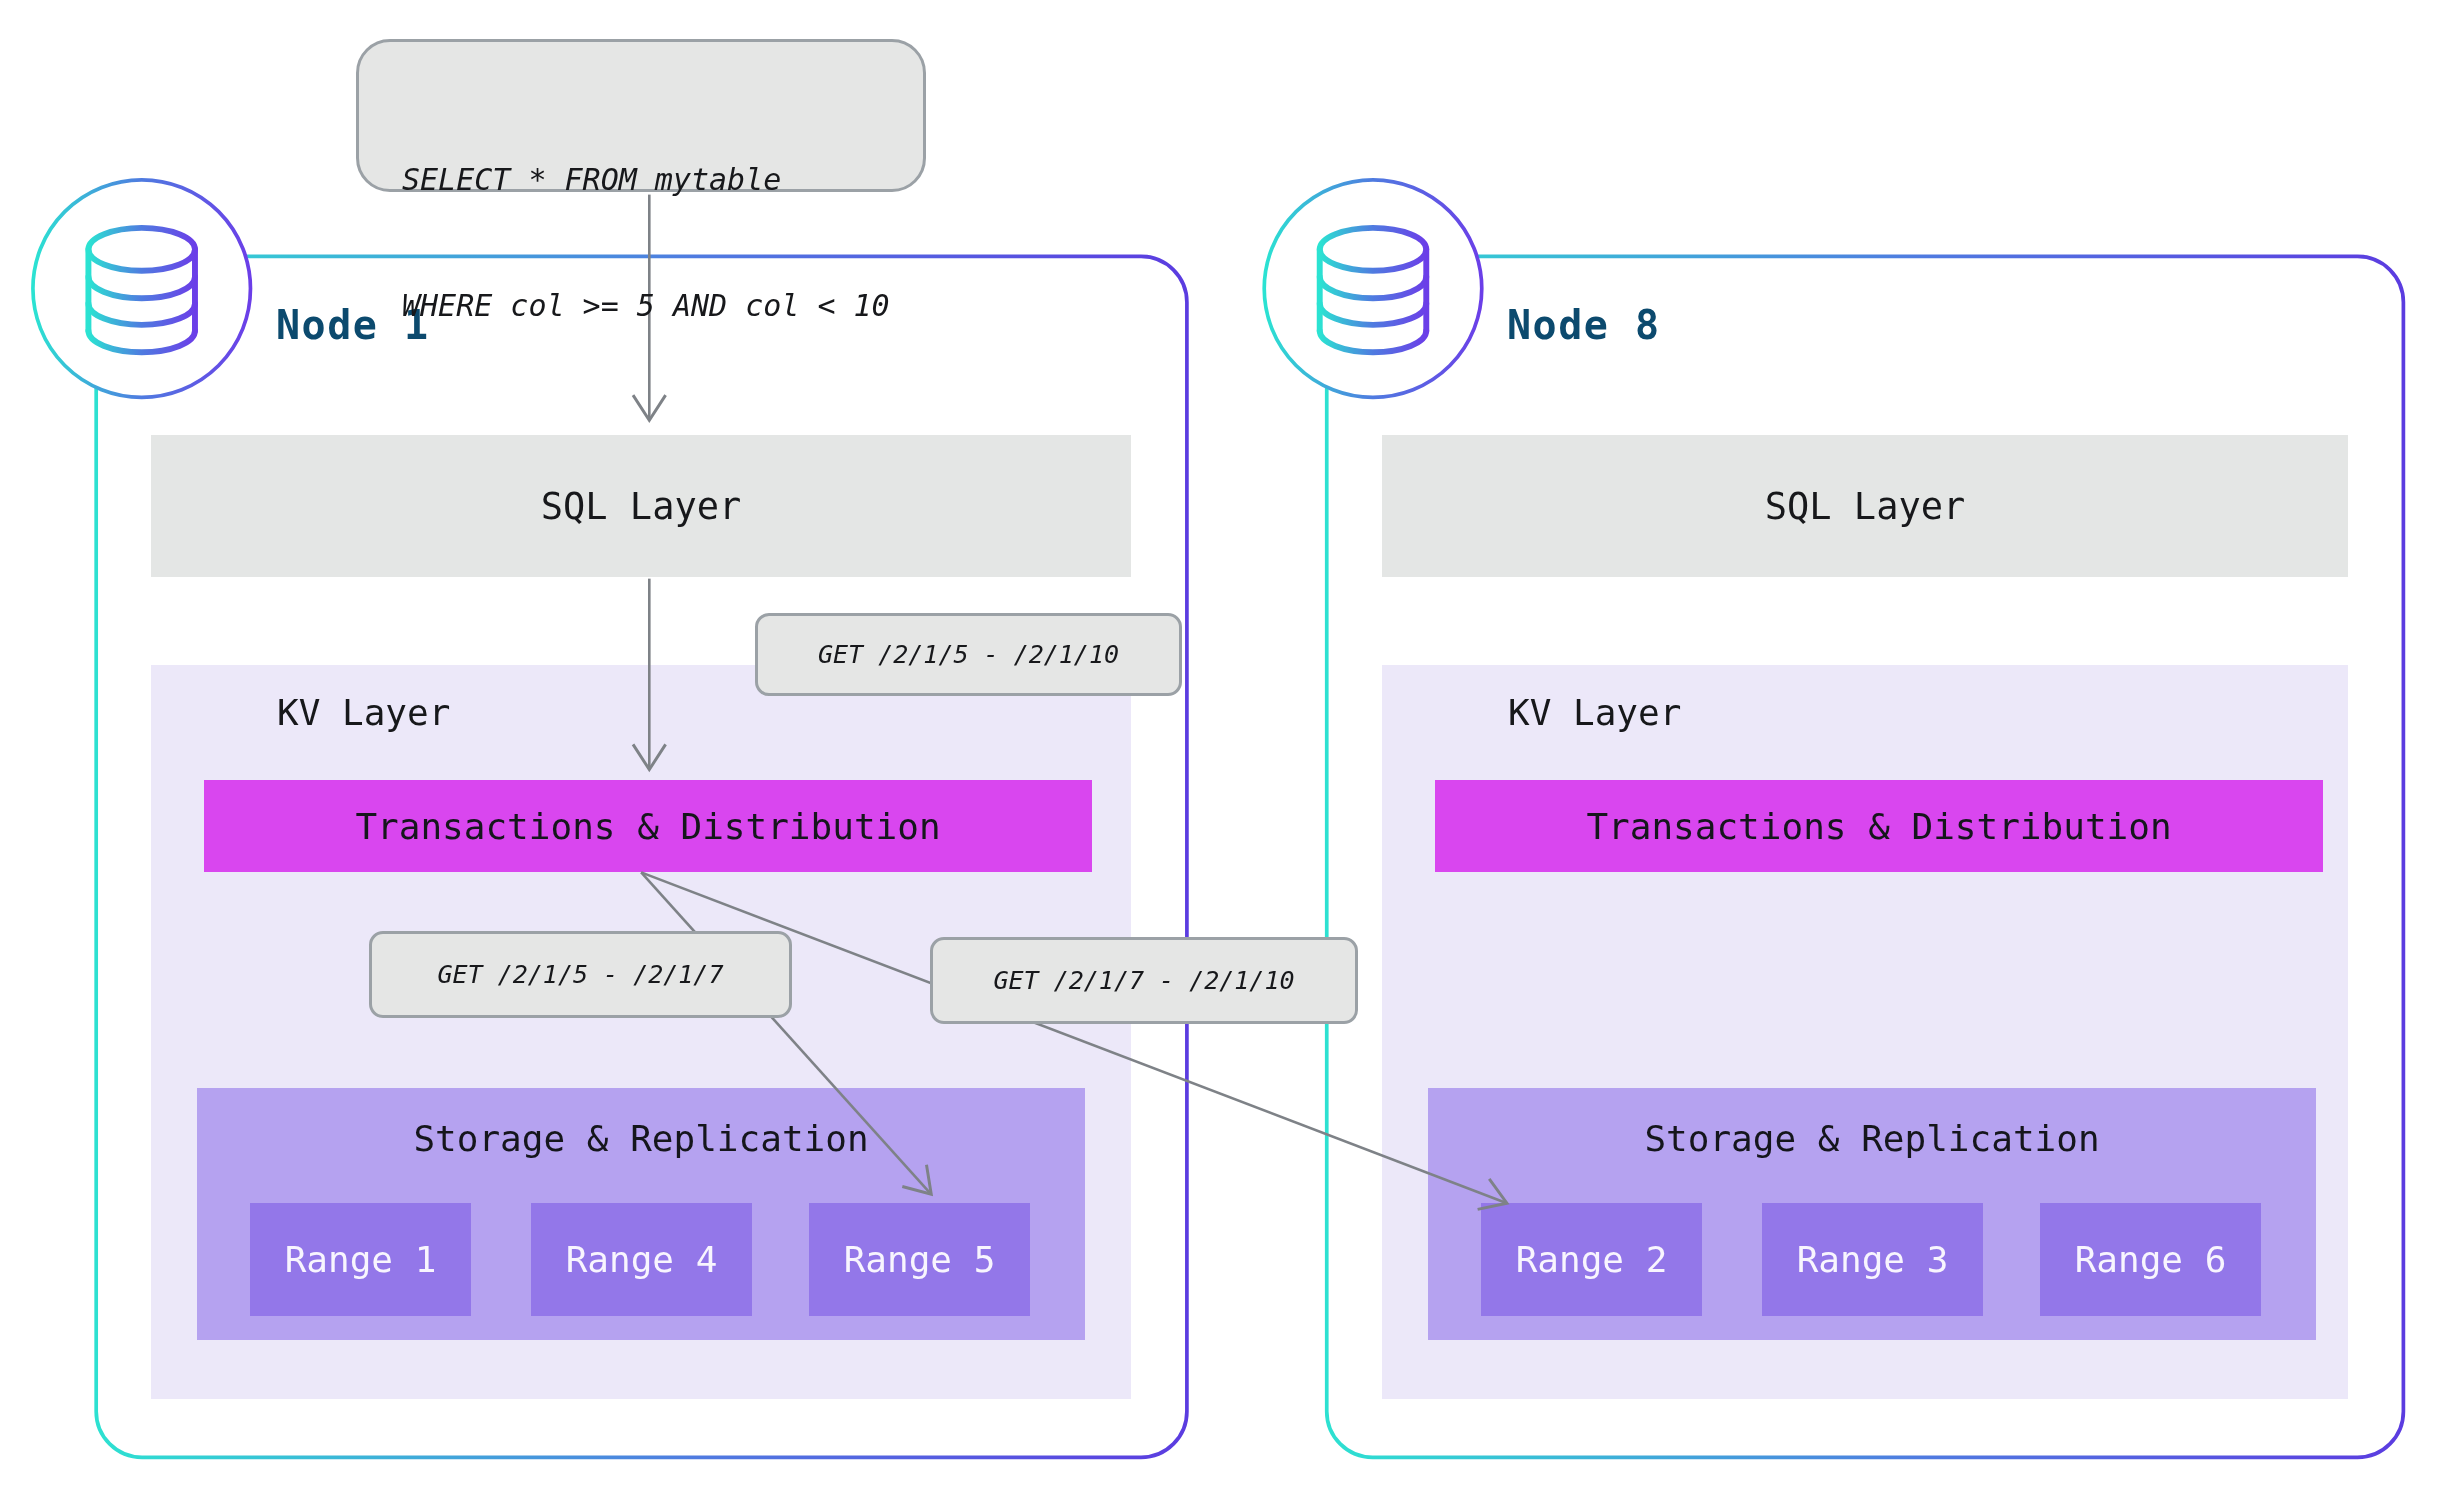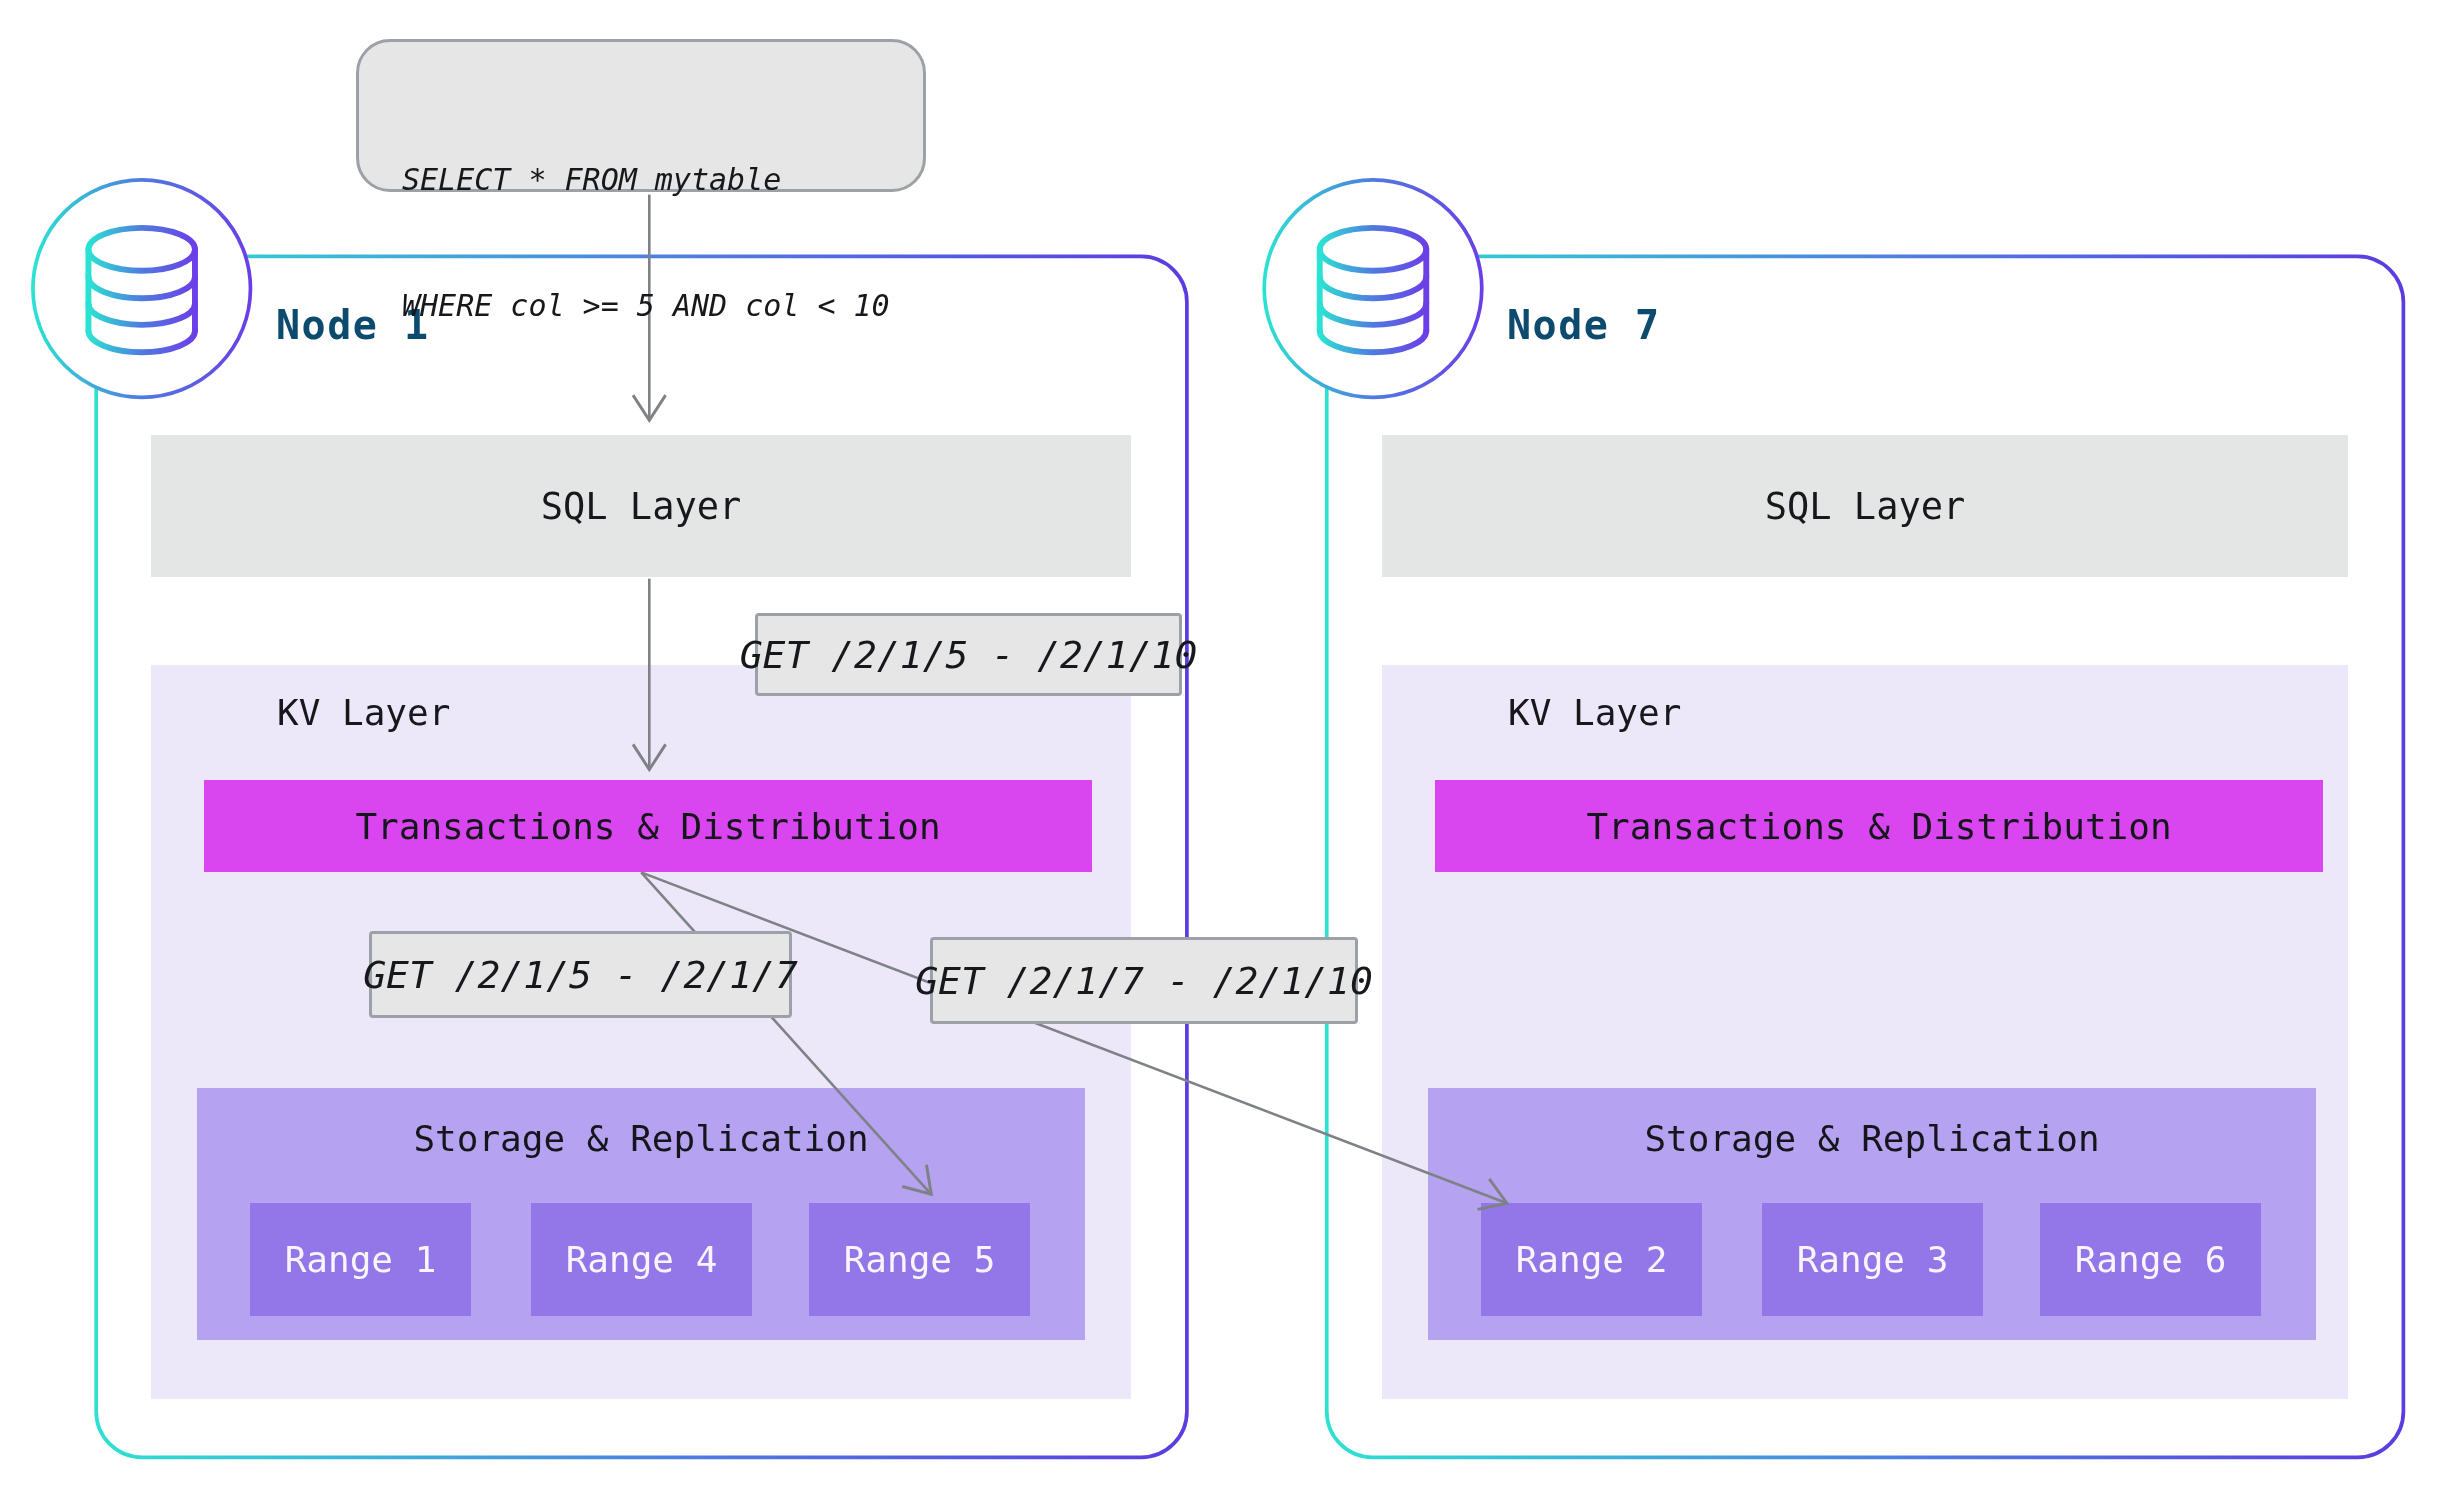--- a/index.html
+++ b/index.html
@@ -48,21 +48,21 @@
   .bubble{
     position:absolute;background:#e5e6e5;border:3px solid #9ba1a6;box-sizing:border-box;
     font-style:italic;z-index:10;white-space:pre;
   }
   .bubble-query{
     left:356px;top:39px;width:570px;height:153px;border-radius:34px;border-width:3.7px;
     padding:33px 0 0 43px;font-size:30px;line-height:42px;font-style:italic;
   }
   .bubble-get{
     display:flex;align-items:center;justify-content:center;
-    border-radius:4px;font-size:38px;
+    border-radius:14px;font-size:25px;
   }
   .bubble-get-full{left:755px;top:613px;width:427px;height:83px;}
   .bubble-get-left{left:369px;top:931px;width:423px;height:87px;}
   .bubble-get-right{left:930px;top:937px;width:428px;height:87px;}
 </style>
 </head>
 <body>
 
 <div class="canvas">
 
@@ -79,21 +79,21 @@
       <div class="storage-box">
         <div class="storage-label">Storage &amp; Replication</div>
         <div class="range-box range-0">Range 1</div>
         <div class="range-box range-1">Range 4</div>
         <div class="range-box range-2">Range 5</div>
       </div>
     </div>
   </section>
 
   <section class="node" id="node2">
-    <div class="node-title">Node 7</div>
+    <div class="node-title">Node 8</div>
     <div class="sql-bar">
       <span>SQL Layer</span>
     </div>
     <div class="kv-box">
       <div class="kv-label">KV Layer</div>
       <div class="trans-bar">
         <span>Transactions &amp; Distribution</span>
       </div>
       <div class="storage-box">
         <div class="storage-label">Storage &amp; Replication</div>

